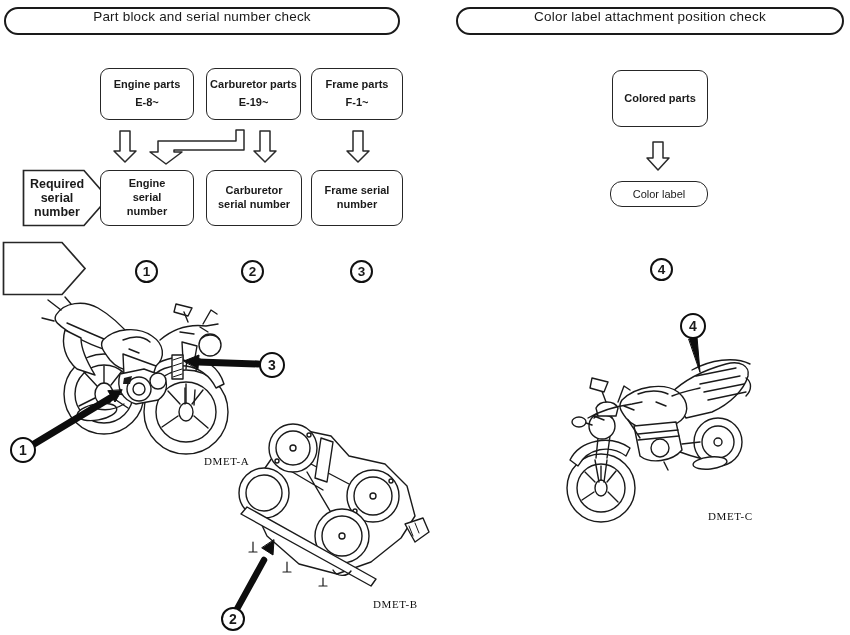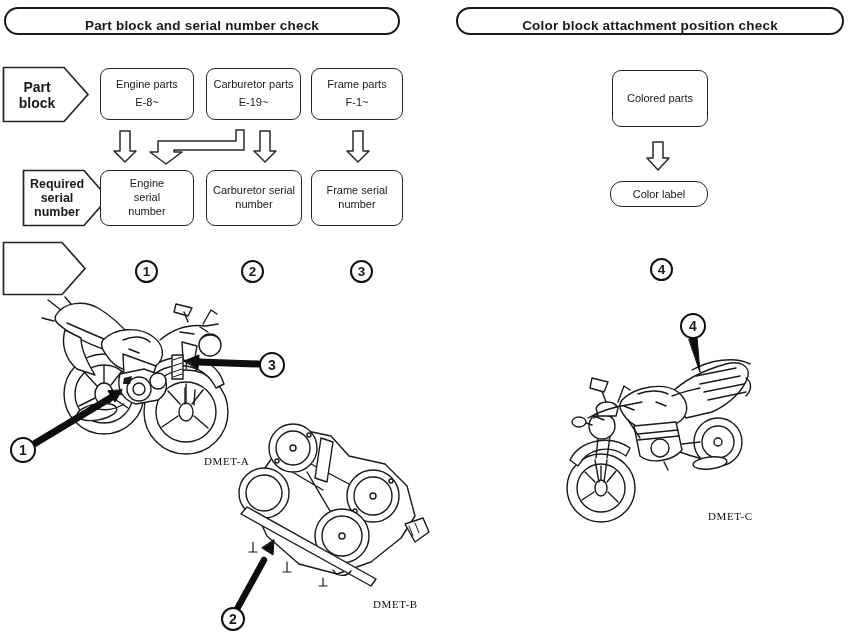--- a/index.html
+++ b/index.html
@@ -1,24 +1,24 @@
 <!DOCTYPE html>
 <html><head>
 <meta charset="utf-8">
 <style>
   html,body{margin:0;padding:0;background:#fff;}
   #page{position:relative;width:850px;height:635px;background:#ffffff;overflow:hidden;
         font-family:"Liberation Sans","DejaVu Sans",sans-serif;color:#1a1a1a;}
   .abs{position:absolute;box-sizing:border-box;}
   .title-pill{border:2px solid #1a1a1a;border-radius:14px;background:#fff;
-              display:flex;align-items:flex-end;justify-content:center;
-              font-weight:bold;font-size:13.5px;letter-spacing:.2px;}
+              display:flex;align-items:flex-start;justify-content:center;
+              font-weight:normal;font-size:13.5px;letter-spacing:.2px;}
   .rbox{border:1.7px solid #262626;border-radius:9px;background:#fff;
         display:flex;flex-direction:column;align-items:center;justify-content:center;
-        text-align:center;font-size:11px;line-height:1.25;}
+        text-align:center;font-size:11px;line-height:1.25;font-weight:bold;}
   .part-box{justify-content:space-evenly;padding:4px 2px;}
   .pill-sm{border:1.6px solid #262626;border-radius:12px;background:#fff;
            display:flex;align-items:center;justify-content:center;font-size:11px;}
   .circle-num{border:2px solid #111;border-radius:50%;background:#fff;
               display:flex;align-items:center;justify-content:center;
               font-weight:bold;font-size:13.5px;}
   .callout-circle{border:2.4px solid #0d0d0d;border-radius:50%;background:#fff;
               display:flex;align-items:center;justify-content:center;
               font-weight:bold;font-size:14px;}
   .pent{position:absolute;}
@@ -176,26 +176,20 @@
         <polygon stroke-width="1" points="274,540 273,555 262,548"></polygon>
         <polygon stroke-width="1" points="689,339 697,337 700,372"></polygon>
       </g>
     </g>
   </svg>
 
   <div class="abs title-pill" style="left:4px;top:7px;width:396px;height:28px;">
     <span>Part block and serial number check</span>
   </div>
 
-  <div class="pent" style="left:2px;top:66px;width:88px;height:57px;">
-    <svg width="88" height="57">
-      <polygon points="1.5,1.5 62,1.5 86,28.5 62,55.5 1.5,55.5" fill="#fff" stroke="#262626" stroke-width="1.7"></polygon>
-    </svg>
-    <div class="lbl" style="font-size:14px;">Part block</div>
-  </div>
 
   <div class="pent" style="left:2px;top:169px;width:88px;height:58px;margin-left:20px;">
     <svg width="88" height="58">
       <polygon points="1.5,1.5 62,1.5 86,29 62,56.5 1.5,56.5" fill="#fff" stroke="#262626" stroke-width="1.7"></polygon>
     </svg>
     <div class="lbl" style="font-size:12.5px;line-height:1.12;">
       <span>Required</span>
       <span>serial</span>
       <span>number</span>
     </div>
@@ -234,21 +228,21 @@
     <span>1</span>
   </div>
   <div class="abs circle-num" style="left:241px;top:260px;width:23px;height:23px;">
     <span>2</span>
   </div>
   <div class="abs circle-num" style="left:350px;top:260px;width:23px;height:23px;">
     <span>3</span>
   </div>
 
   <div class="abs title-pill" style="left:456px;top:7px;width:388px;height:28px;">
-    <span>Color block attachment position check</span>
+    <span>Color label attachment position check</span>
   </div>
 
   <div class="abs rbox" style="left:612px;top:70px;width:96px;height:57px;">
     <span>Colored parts</span>
   </div>
 
   <div class="abs pill-sm" style="left:610px;top:181px;width:98px;height:26px;">
     <span>Color label</span>
   </div>
 

